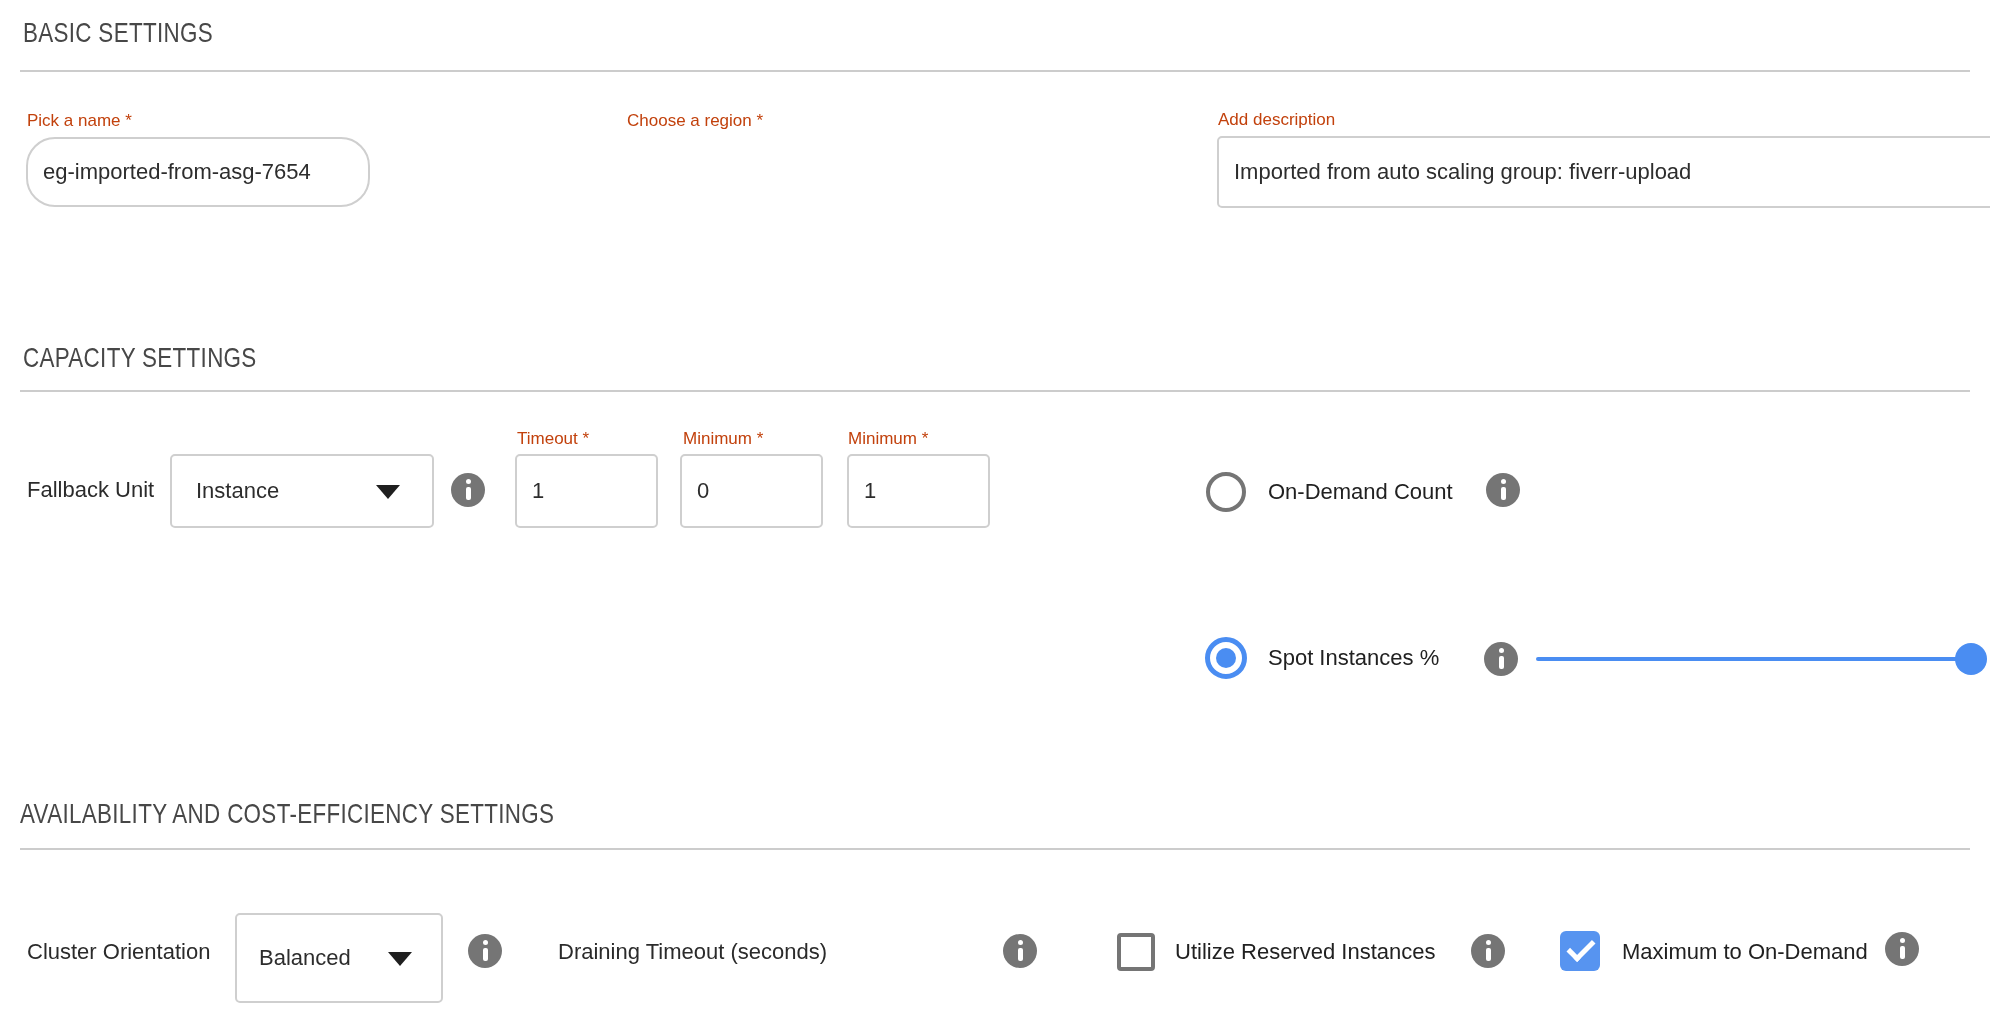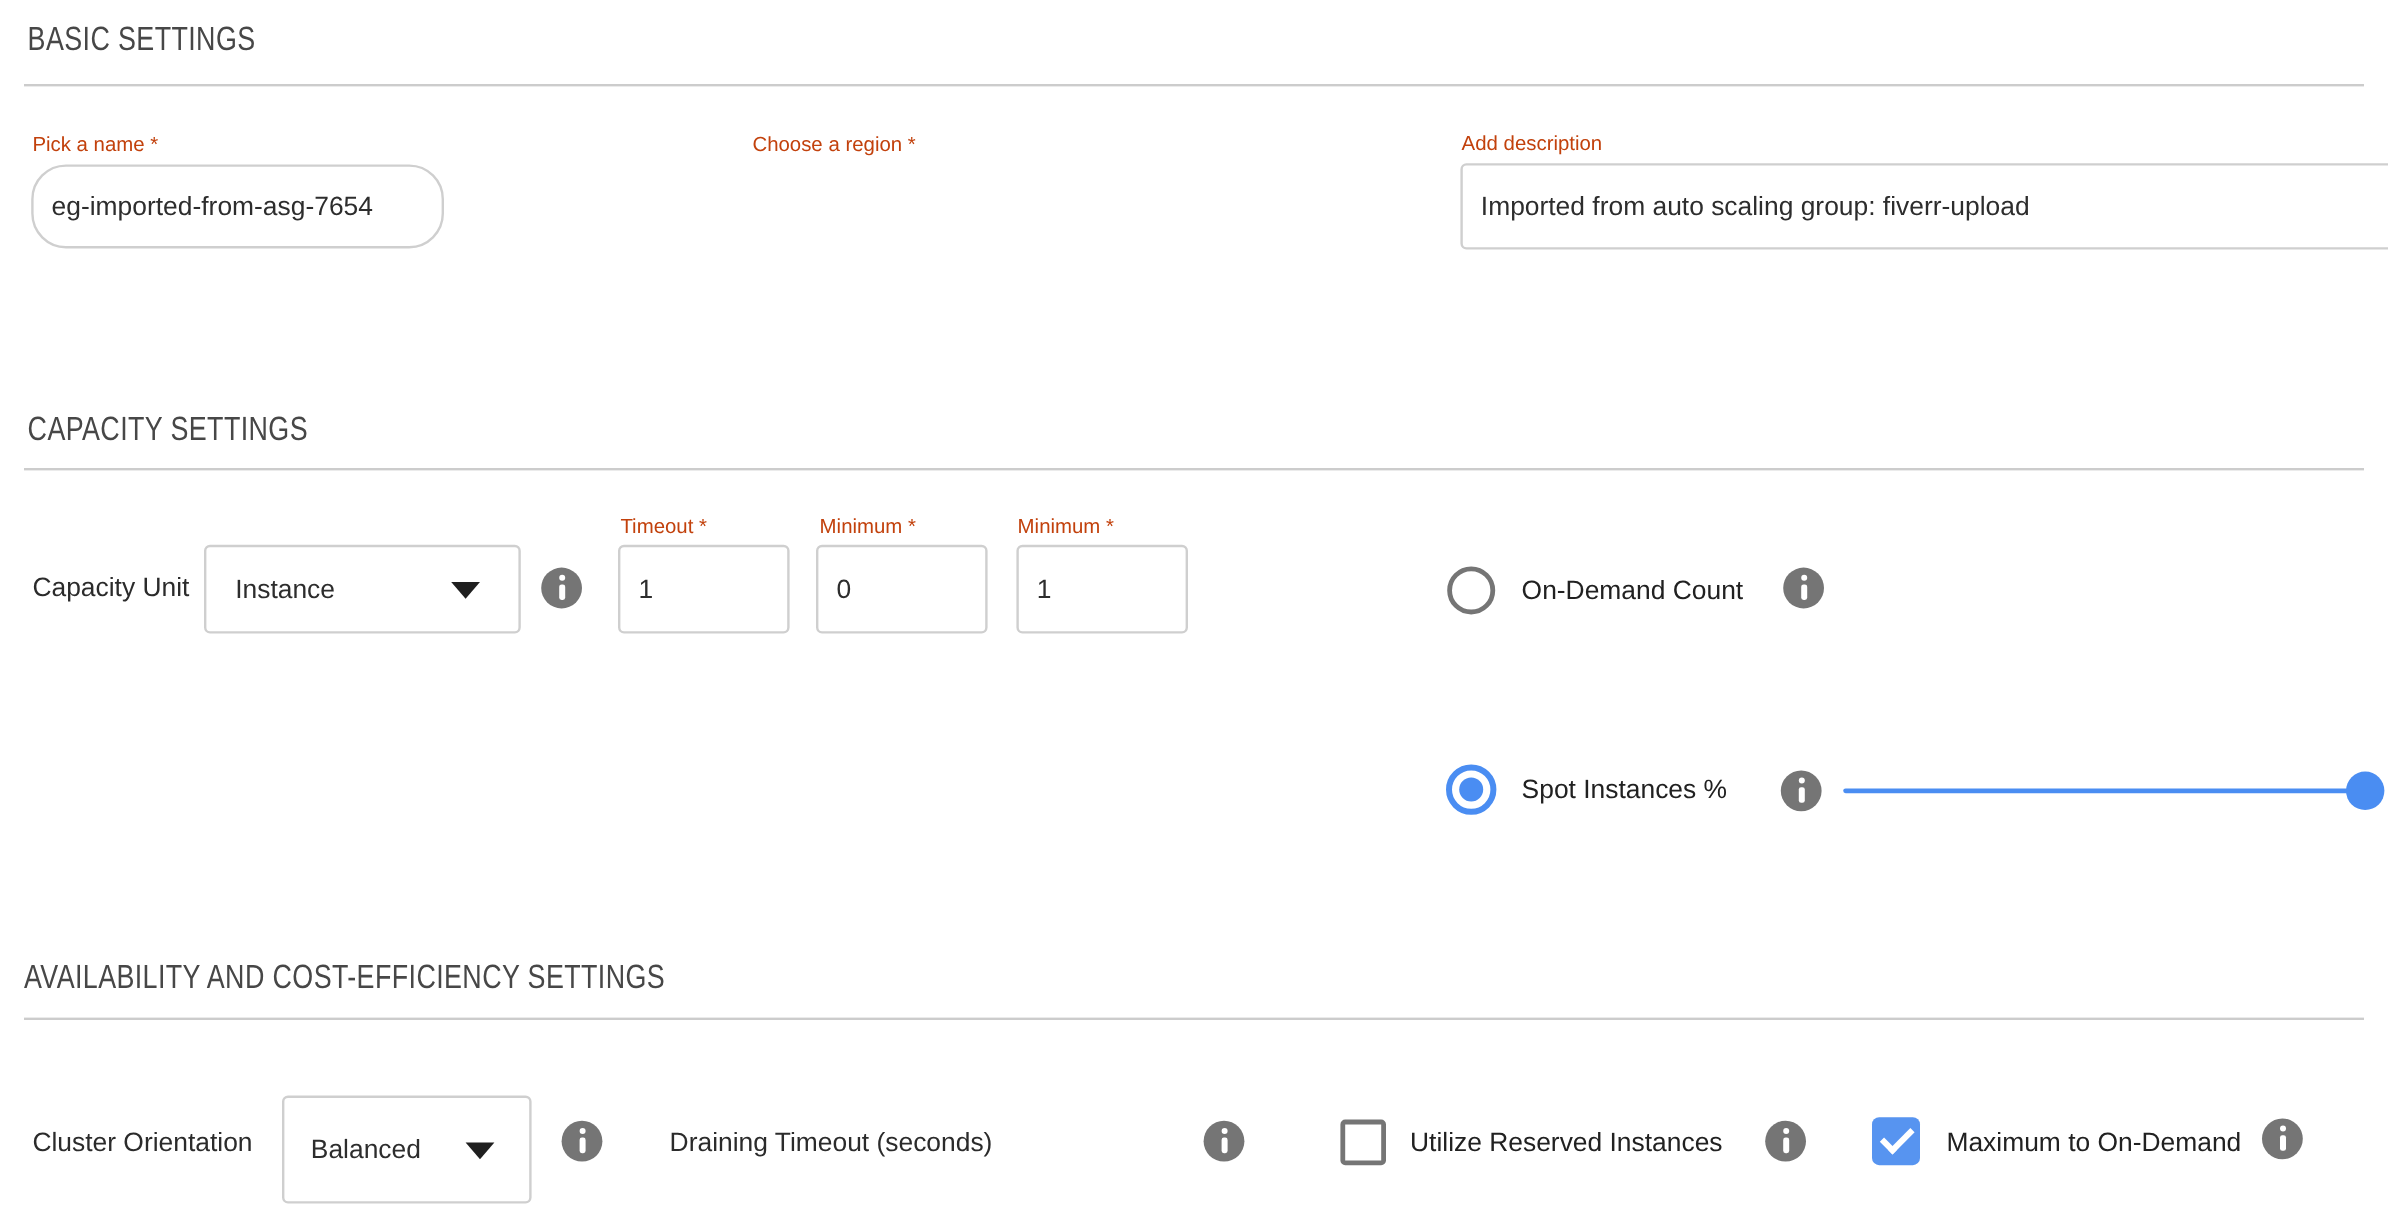--- a/index.html
+++ b/index.html
@@ -74,21 +74,21 @@
   <input class="text-input" style="left: 26px; top: 137px; width: 344px; border-radius: 29px;" type="text" value="eg-imported-from-asg-7654">
 
   <div class="fld-label" style="left:627px;top:109px">Choose a region *</div>
 
   <div class="fld-label" style="left:1218px;top:108px">Add description</div>
   <input class="text-input" style="left: 1217px; top: 136px; width: 792px; height: 72px;" type="text" value="Imported from auto scaling group: fiverr-upload">
 
   <div class="sec-title" style="left:23px;top:342px">CAPACITY SETTINGS</div>
   <div class="divider" style="top:390px"></div>
 
-  <div class="row-label" style="left:27px;top:477px">Capacity Unit</div>
+  <div class="row-label" style="left:27px;top:477px">Fallback Unit</div>
   <div class="select" style="left:170px;top:454px;width:264px;height:74px">
     <span class="sel-txt" style="padding-left:24px">Instance</span>
     <span class="arrow" style="right:32px"></span>
   </div>
   <div class="info" style="left:451px;top:473px"></div>
 
   <div class="fld-label" style="left:517px;top:427px">Timeout *</div>
   <input class="text-input" style="left: 515px; top: 454px; width: 143px; height: 74px;" type="text" value="1">
 
   <div class="fld-label" style="left:683px;top:427px">Minimum *</div>

